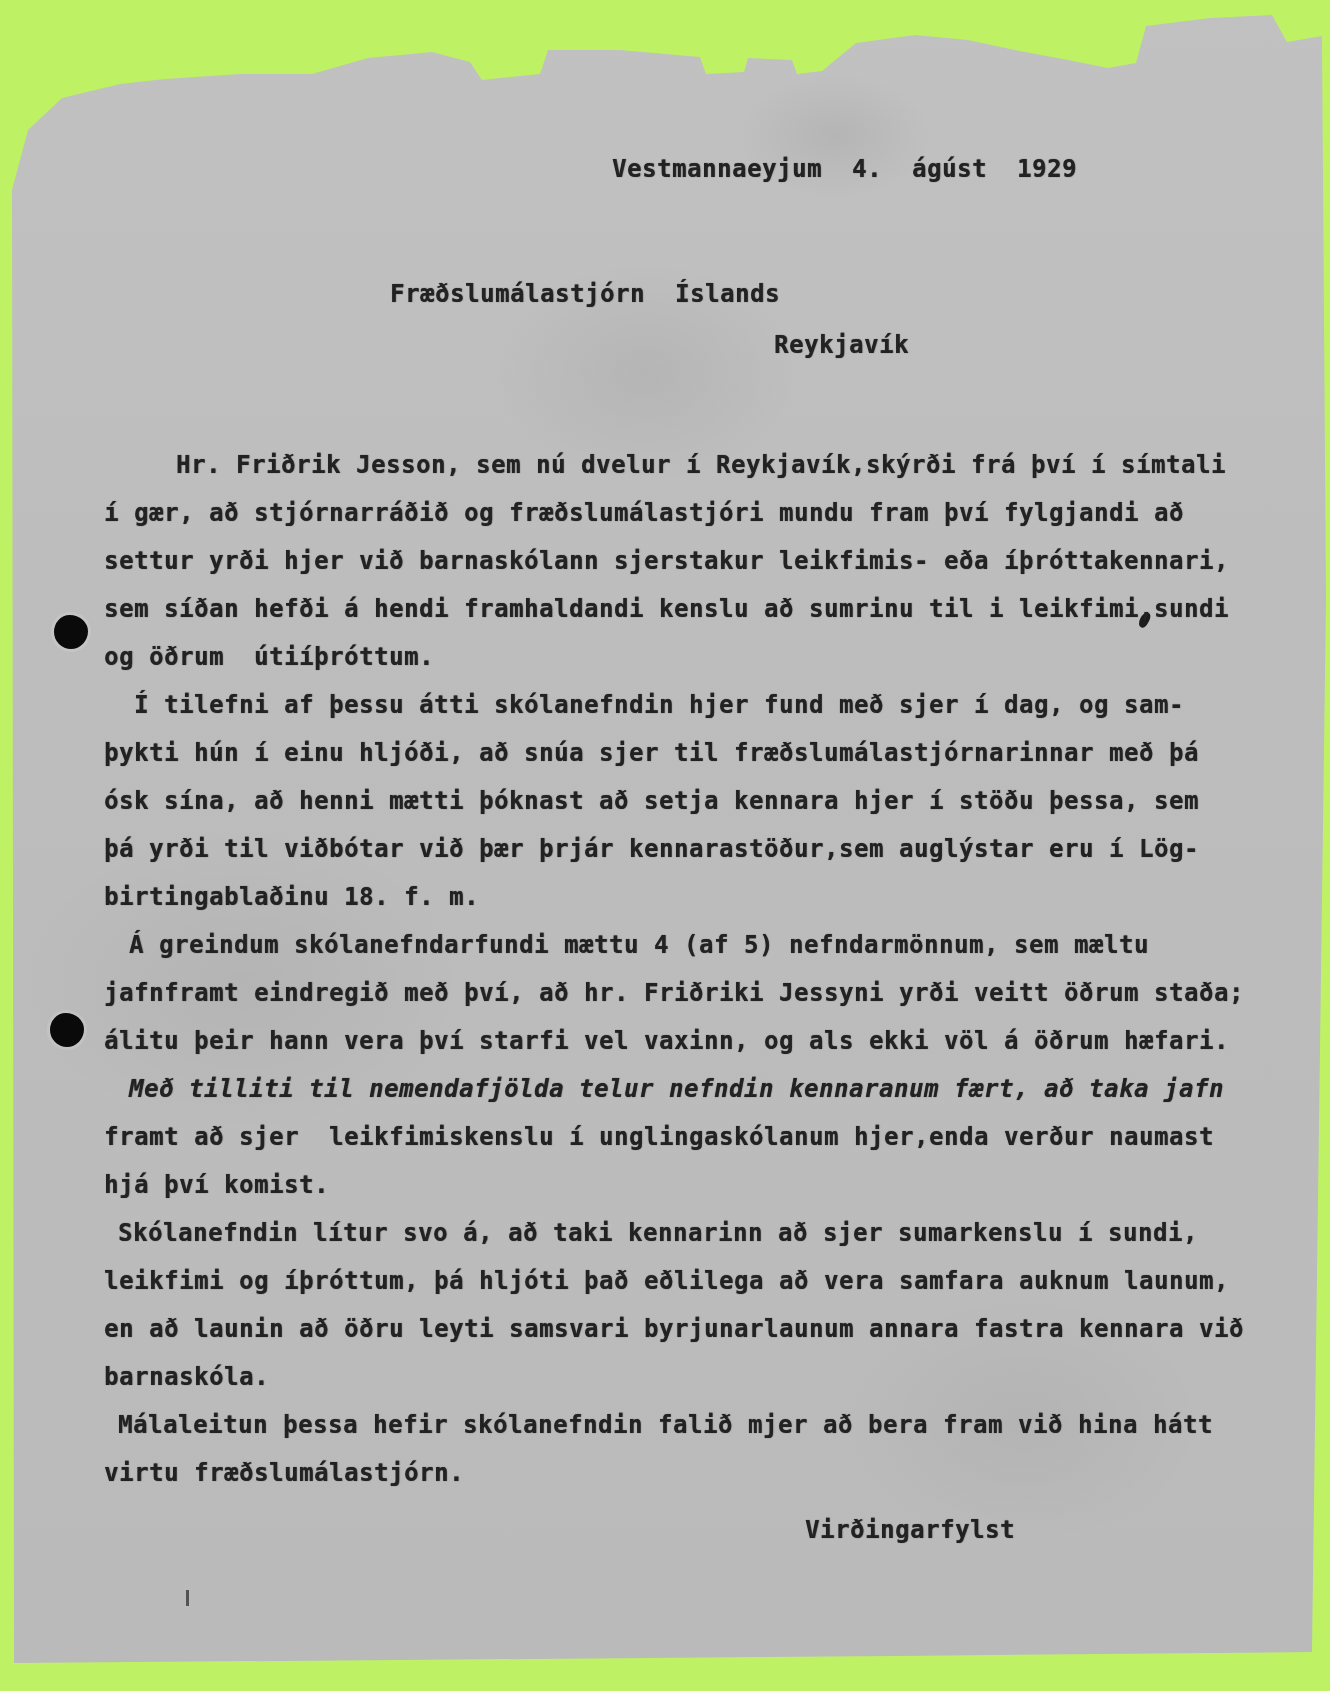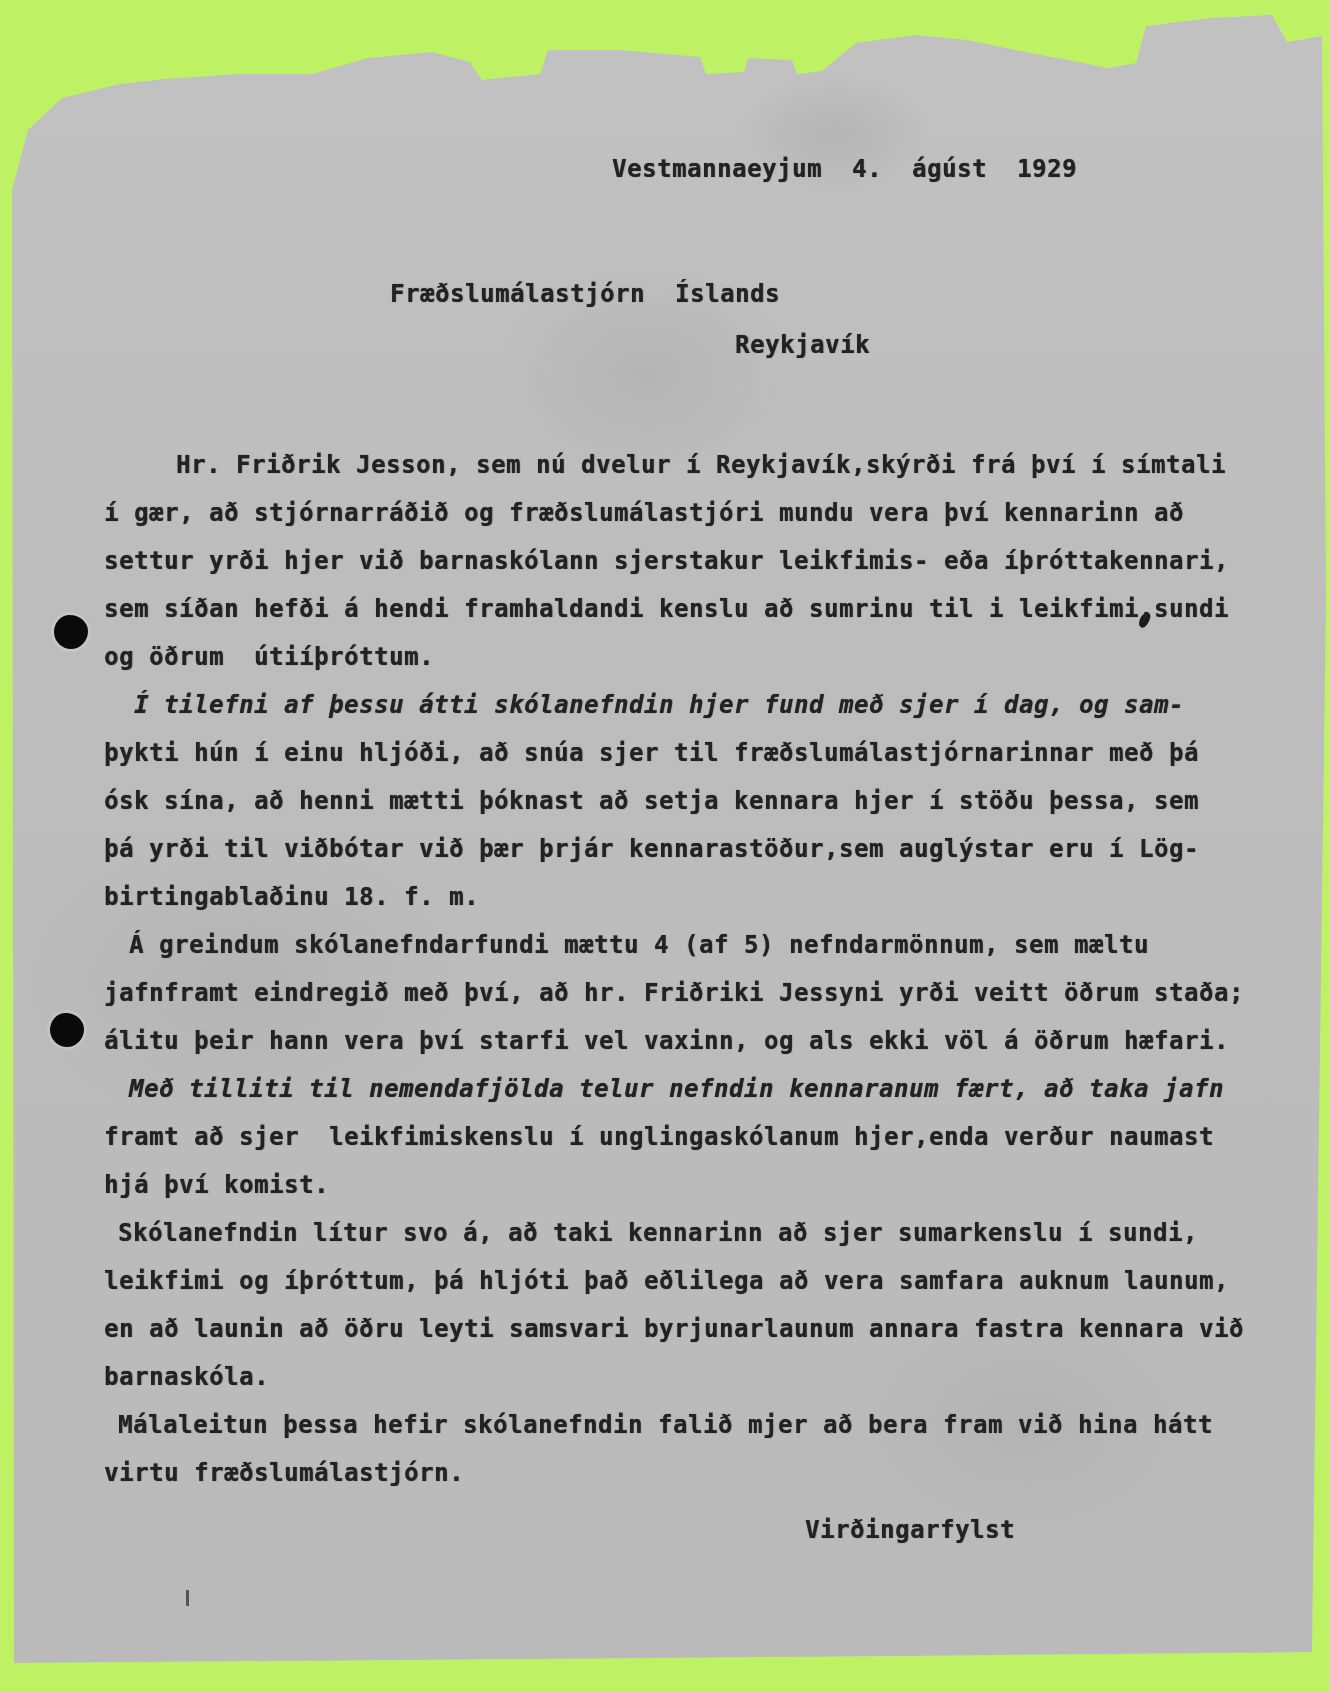--- a/index.html
+++ b/index.html
@@ -51,21 +51,21 @@
     position: absolute;
     white-space: pre;
     font-size: 24px;
     font-weight: 700;
     letter-spacing: 0.55px;
     color: #222;
     text-shadow: 0.4px 0.4px 1px rgba(25,25,25,0.75);
   }
   .dateline   { top: 155px;  left: 612px; }
   .recipient-1{ top: 280px;  left: 390px; }
-  .recipient-2{ top: 331px;  left: 735px; }
+  .recipient-2{ top: 331px;  left: 774px; }
   .closing    { top: 1516px; left: 805px; }
   .body {
     position: absolute;
     top: 441px;
     left: 104px;
     right: 30px;
   }
   .body-line {
     position: relative;
     height: 48px;
@@ -106,25 +106,25 @@
     <div class="smudge smudge-2"></div>
 
     <div class="line dateline">Vestmannaeyjum  4.  ágúst  1929</div>
 
     <div class="line recipient-1">Fræðslumálastjórn  Íslands</div>
 
     <div class="line recipient-2">Reykjavík</div>
 
     <div class="body">
         <div class="body-line" style="padding-left: 72px;">Hr. Friðrik Jesson, sem nú dvelur í Reykjavík,skýrði frá því í símtali</div>
-        <div class="body-line">í gær, að stjórnarráðið og fræðslumálastjóri mundu vera því kennarinn að</div>
+        <div class="body-line">í gær, að stjórnarráðið og fræðslumálastjóri mundu fram því fylgjandi að</div>
         <div class="body-line">settur yrði hjer við barnaskólann sjerstakur leikfimis- eða íþróttakennari,</div>
         <div class="body-line">sem síðan hefði á hendi framhaldandi kenslu að sumrinu til i leikfimi,sundi</div>
         <div class="body-line">og öðrum  útiíþróttum.</div>
-        <div class="body-line" style="padding-left: 30px; font-style: italic;">Í tilefni af þessu átti skólanefndin hjer fund með sjer í dag, og sam-</div>
+        <div class="body-line" style="padding-left: 30px;">Í tilefni af þessu átti skólanefndin hjer fund með sjer í dag, og sam-</div>
         <div class="body-line">þykti hún í einu hljóði, að snúa sjer til fræðslumálastjórnarinnar með þá</div>
         <div class="body-line">ósk sína, að henni mætti þóknast að setja kennara hjer í stöðu þessa, sem</div>
         <div class="body-line">þá yrði til viðbótar við þær þrjár kennarastöður,sem auglýstar eru í Lög-</div>
         <div class="body-line">birtingablaðinu 18. f. m.</div>
         <div class="body-line" style="padding-left: 25px;">Á greindum skólanefndarfundi mættu 4 (af 5) nefndarmönnum, sem mæltu</div>
         <div class="body-line">jafnframt eindregið með því, að hr. Friðriki Jessyni yrði veitt öðrum staða;</div>
         <div class="body-line">álitu þeir hann vera því starfi vel vaxinn, og als ekki völ á öðrum hæfari.</div>
         <div class="body-line" style="padding-left: 25px; font-style: italic;">Með tilliti til nemendafjölda telur nefndin kennaranum fært, að taka jafn</div>
         <div class="body-line">framt að sjer  leikfimiskenslu í unglingaskólanum hjer,enda verður naumast</div>
         <div class="body-line">hjá því komist.</div>

